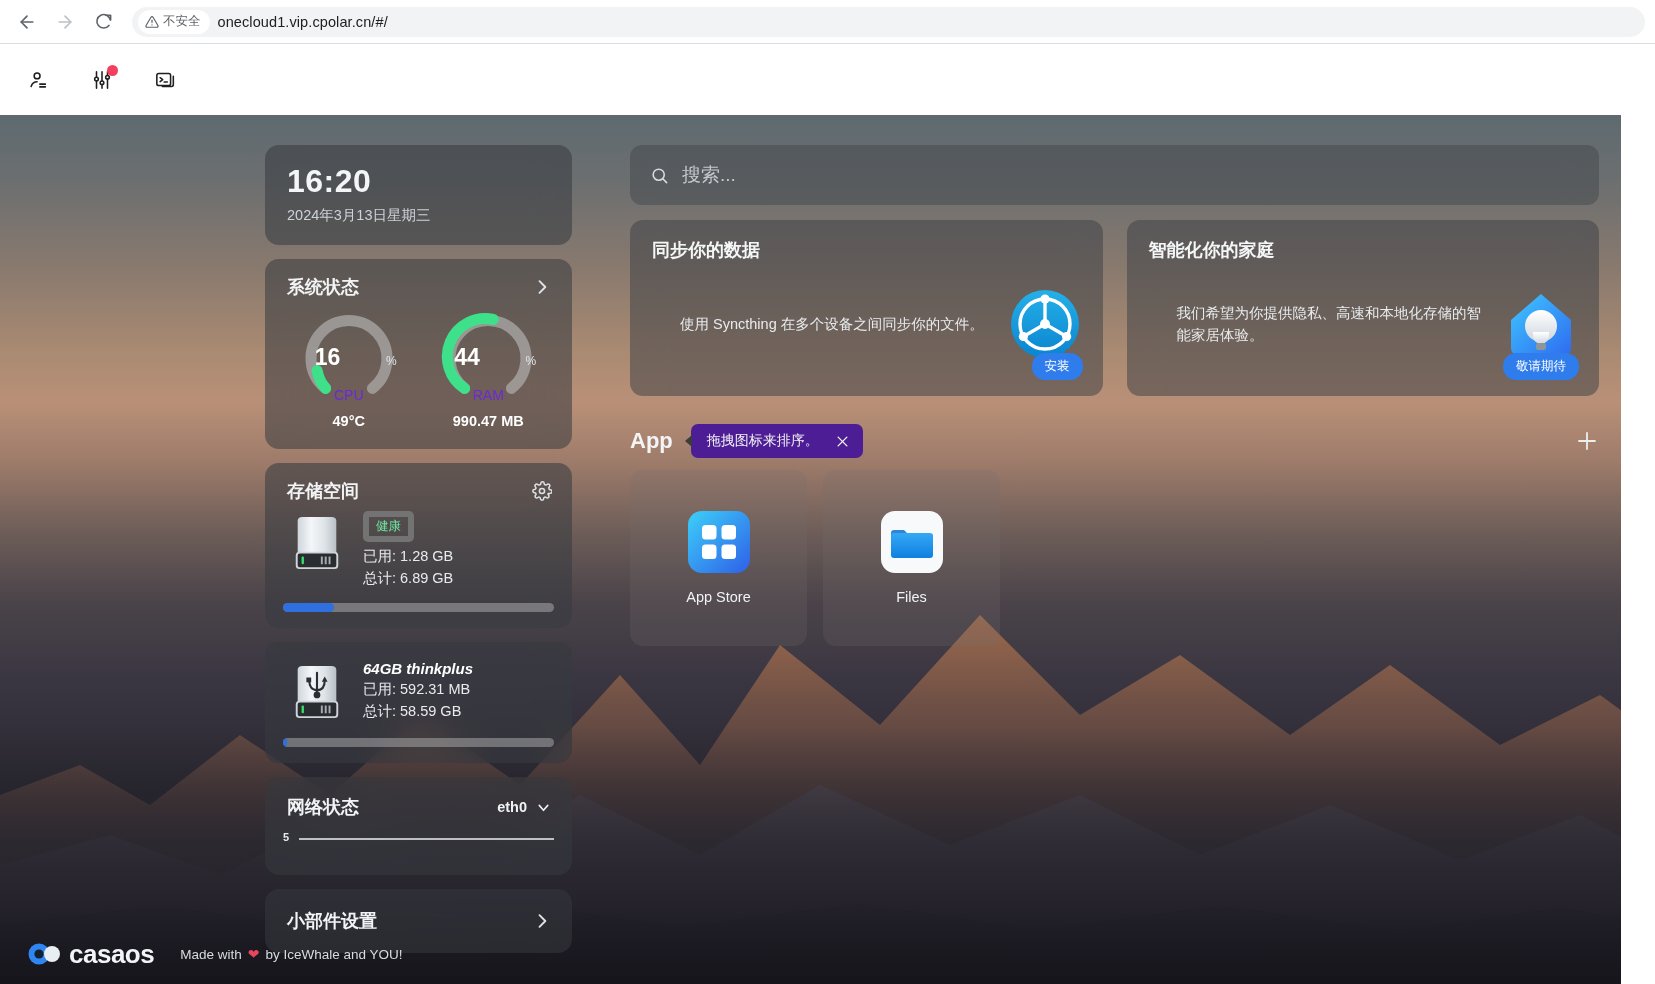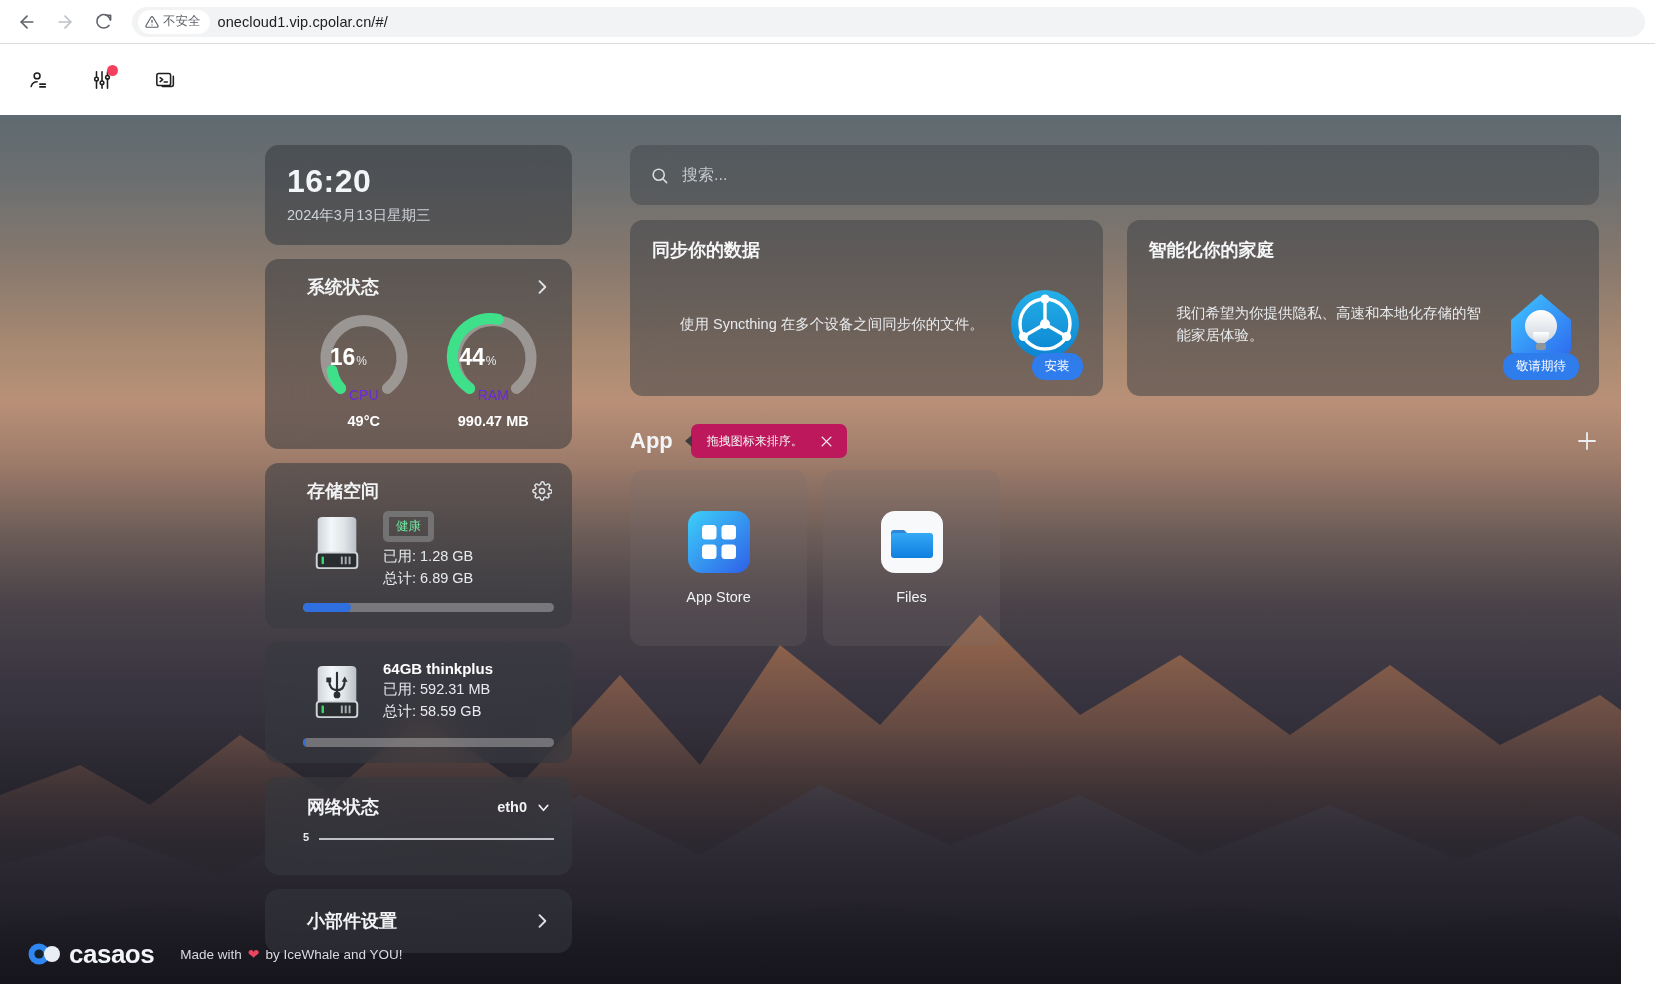--- a/index.html
+++ b/index.html
@@ -146,21 +146,20 @@
   }
 
   
   .card {
     width: 307px;
     background: rgba(55,58,64,0.55);
     backdrop-filter: blur(18px);
     -webkit-backdrop-filter: blur(18px);
     border-radius: 14px;
     color: #e9ecef;
-    padding-left: 20px;
   }
   .clock-card { padding: 18px 22px 20px; }
   .clock-time {
     font-size: 32px;
     font-weight: bold;
     letter-spacing: 0.5px;
     color: #f3f5f7;
     line-height: 1.15;
   }
   .clock-date {
@@ -194,21 +193,21 @@
     width: 96px; height: 96px;
     margin: 0 auto;
   }
   .gauge-ring svg { display:block; transform: rotate(0deg); }
   .gauge-val {
     position: absolute;
     left: 0; right: 0; top: 50%;
     transform: translateY(-50%);
     display: flex;
     align-items: baseline;
-    justify-content: flex-start;
+    justify-content: space-between;
     gap: 1px;
     padding-left: 14px;
   }
   .gauge-num { font-size: 23px; font-weight: bold; color: #fff; }
   .gauge-pct { font-size: 12px; color: #e3e7ea; }
   .gauge-label {
     font-size: 14px;
     color: #6d28d9;
     margin-top: -18px;
   }
@@ -258,20 +257,21 @@
     display: flex;
     gap: 16px;
     padding: 18px 20px 0 26px;
     align-items: flex-start;
   }
   .usb-name {
     font-size: 15px;
     font-weight: bold;
     color: #fff;
     margin-bottom: 2px;
+    font-style: italic;
   }
 
   
   .net-head {
     display: flex;
     align-items: center;
     justify-content: space-between;
     padding: 18px 20px 0 22px;
   }
   .net-sel {
@@ -316,21 +316,21 @@
     gap: 13px;
     padding: 0 20px;
   }
   .search-icon { color: #d8dcdf; display: flex; }
   .search-input {
     flex: 1;
     background: transparent;
     border: none;
     outline: none;
     color: #e7eaed;
-    font-size: 16px;
+    font-size: 19px;
     font-family: inherit;
   }
   .search-input::placeholder { color: #c4c9cd; }
 
   .promos {
     display: flex;
     gap: 24px;
     margin-top: 15px;
   }
   .promo {
@@ -386,29 +386,29 @@
     position: relative;
   }
   .apps-title {
     font-size: 22px;
     font-weight: bold;
     color: #f2f4f6;
   }
   .tooltip {
     position: relative;
     margin-left: 18px;
-    background: #be185d;
+    background: #4c1d95;
     border-radius: 7px;
     height: 34px;
     display: flex;
     align-items: center;
     gap: 16px;
     padding: 0 13px 0 16px;
     color: #f2f2f2;
-    font-size: 12px;
+    font-size: 14px;
     text-align: right;
   }
   .tooltip::before {
     content: "";
     position: absolute;
     left: -6px; top: 50%;
     transform: translateY(-50%);
     border-top: 6px solid transparent;
     border-bottom: 6px solid transparent;
     border-right: 7px solid #3c3c3c;

